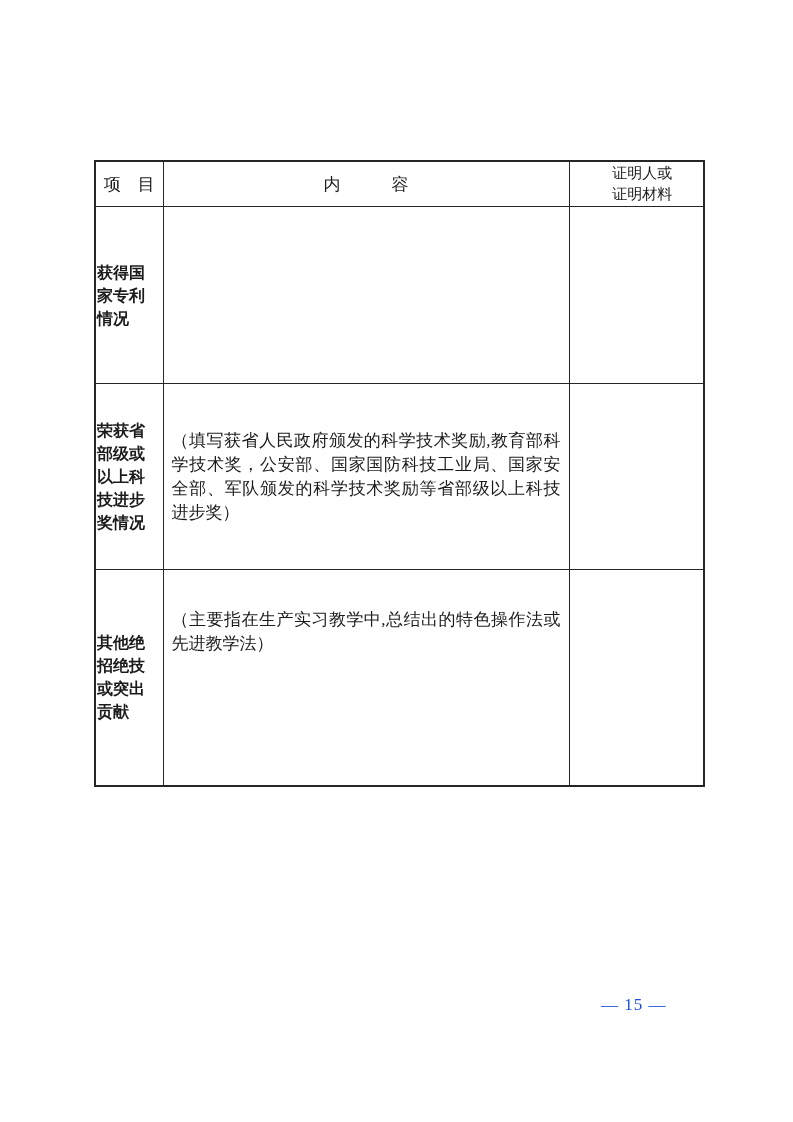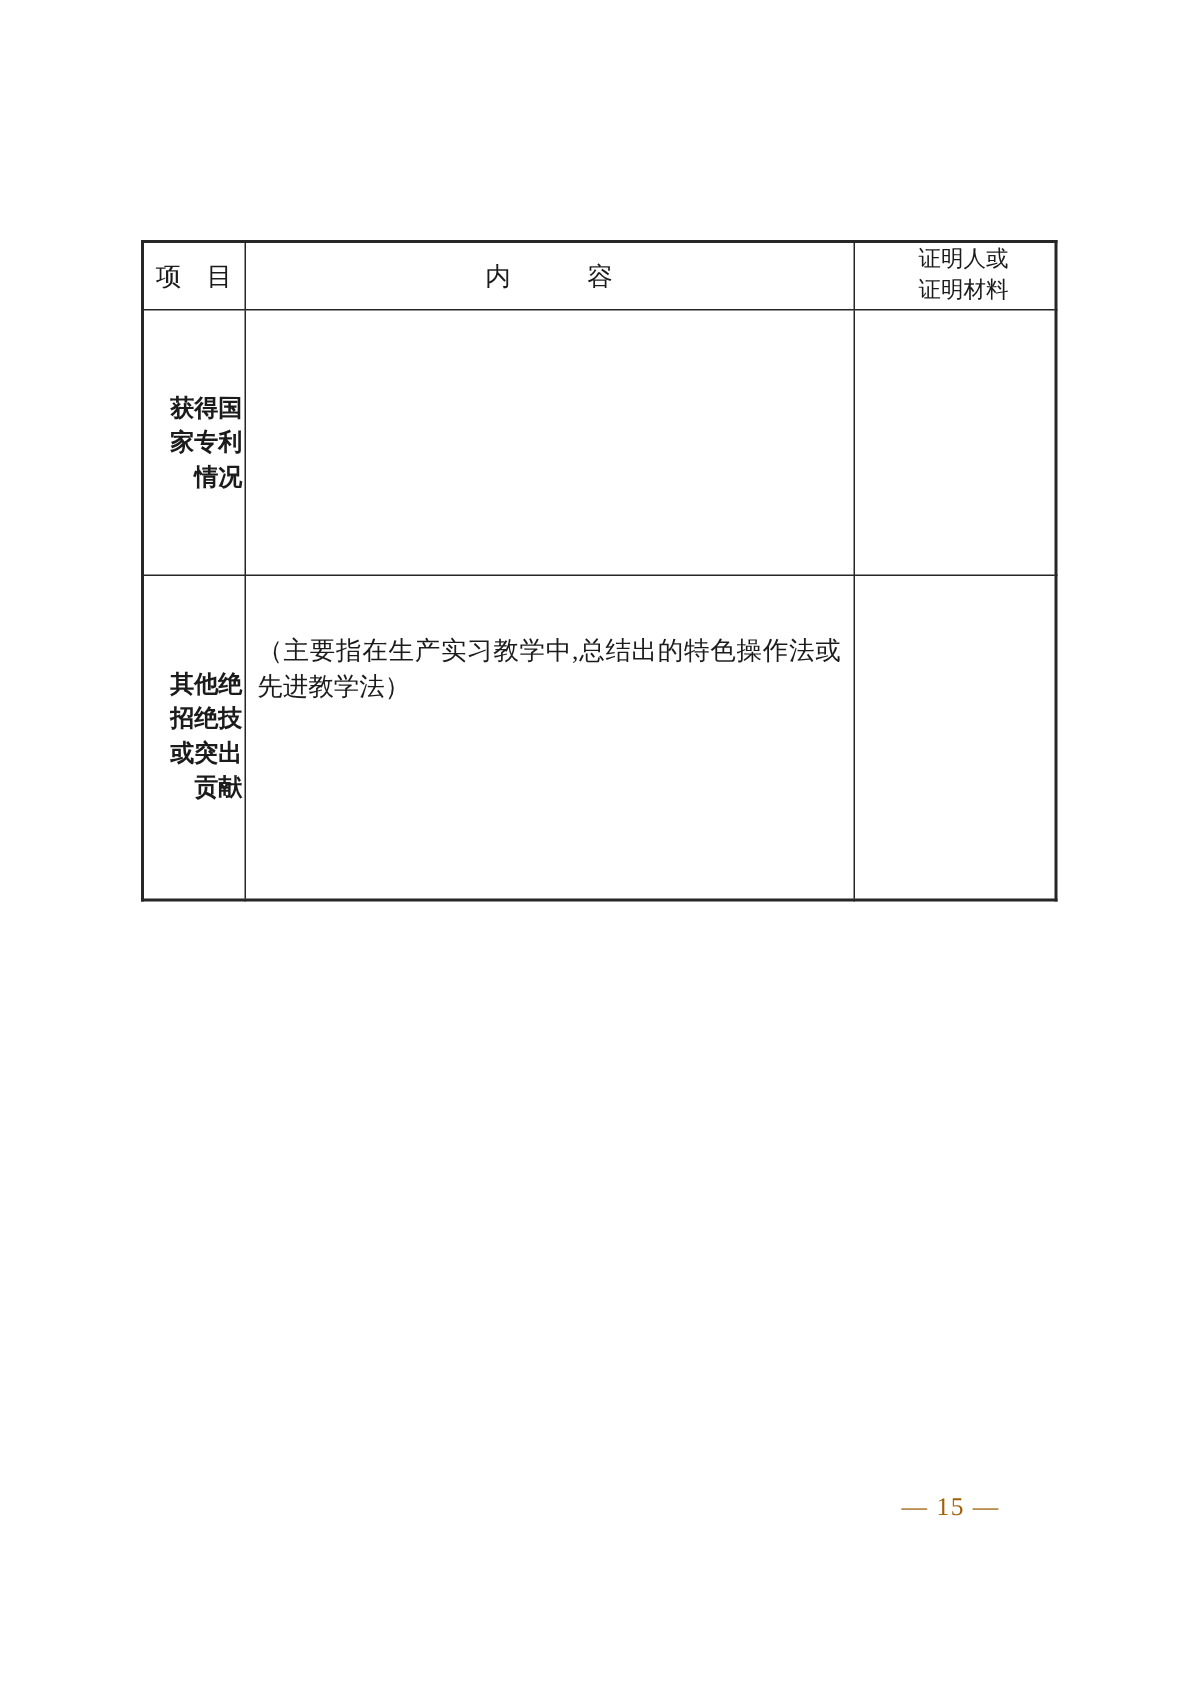--- a/index.html
+++ b/index.html
@@ -46,21 +46,21 @@
   th.header-proof {
     font-size: 15px;
     line-height: 21px;
     padding-left: 13px;
   }
   td.label-cell {
     font-family: "Liberation Sans", sans-serif;
     font-weight: bold;
     font-size: 16px;
     line-height: 23px;
-    text-align: right;
+    text-align: left;
     vertical-align: middle;
     white-space: pre-line;
   }
   td.content-cell {
     font-size: 17px;
     line-height: 24px;
     padding: 0 8px;
     text-align: justify;
     text-justify: inter-ideograph;
     vertical-align: middle;
@@ -71,21 +71,21 @@
   }
   td.proof-cell {
     vertical-align: middle;
   }
   .page-number {
     position: absolute;
     left: 601px;
     top: 995px;
     font-size: 17px;
     letter-spacing: 1px;
-    color: #a16207;
+    color: #1d4ed8;
     white-space: nowrap;
   }
 </style>
 </head>
 <body>
 
 <div class="page">
 
   <table class="form-table">
     <colgroup>
@@ -102,20 +102,29 @@
       </tr>
 
       <tr class="row-1">
         <td class="label-cell">获得国
 家专利
 情况</td>
         <td class="content-cell"></td>
         <td class="proof-cell"></td>
       </tr>
 
+      <tr class="row-2">
+        <td class="label-cell">荣获省
+部级或
+以上科
+技进步
+奖情况</td>
+        <td class="content-cell">（填写获省人民政府颁发的科学技术奖励,教育部科学技术奖，公安部、国家国防科技工业局、国家安全部、军队颁发的科学技术奖励等省部级以上科技进步奖）</td>
+        <td class="proof-cell"></td>
+      </tr>
 
 
       <tr class="row-4 content-top">
         <td class="label-cell">其他绝
 招绝技
 或突出
 贡献</td>
         <td class="content-cell">（主要指在生产实习教学中,总结出的特色操作法或先进教学法）</td>
         <td class="proof-cell"></td>
       </tr>

